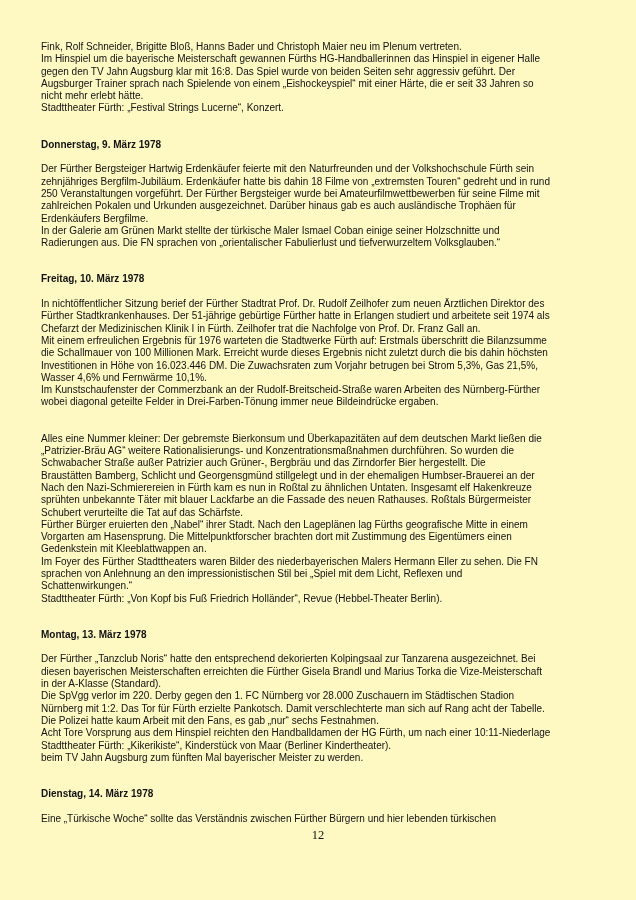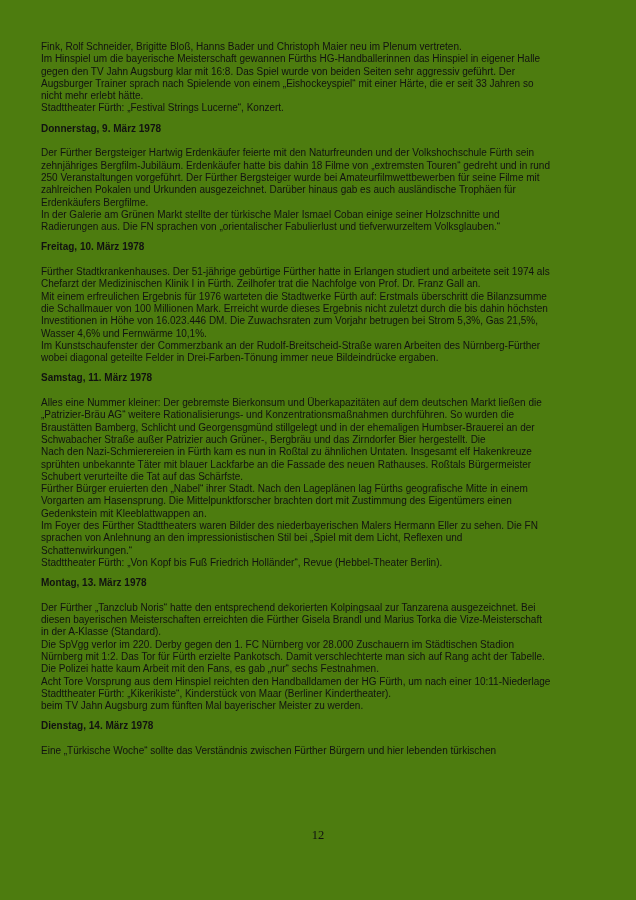--- a/index.html
+++ b/index.html
@@ -4,35 +4,35 @@
 <style>
   html, body {
     margin: 0;
     padding: 0;
     background: #ffffff;
   }
   .page {
     position: relative;
     width: 636px;
     height: 900px;
-    background: #4d7c0f;
+    background: #fef9c3;
     overflow: hidden;
     font-family: "Liberation Sans", sans-serif;
     color: #111111;
   }
   .content {
     position: absolute;
     left: 41px;
     top: 41px;
     width: 564px;
     font-size: 10px;
     line-height: 12.3px;
   }
   .section + .section {
-    margin-top: 8px;
+    margin-top: 24px;
   }
   .heading {
     font-weight: 700;
     white-space: nowrap;
     margin-bottom: 12.3px;
   }
   .line {
     white-space: nowrap;
   }
   .footer {
@@ -65,35 +65,35 @@
         <div class="line">Der Fürther Bergsteiger Hartwig Erdenkäufer feierte mit den Naturfreunden und der Volkshochschule Fürth sein</div>
         <div class="line">zehnjähriges Bergfilm-Jubiläum. Erdenkäufer hatte bis dahin 18 Filme von „extremsten Touren“ gedreht und in rund</div>
         <div class="line">250 Veranstaltungen vorgeführt. Der Fürther Bergsteiger wurde bei Amateurfilmwettbewerben für seine Filme mit</div>
         <div class="line">zahlreichen Pokalen und Urkunden ausgezeichnet. Darüber hinaus gab es auch ausländische Trophäen für</div>
         <div class="line">Erdenkäufers Bergfilme.</div>
         <div class="line">In der Galerie am Grünen Markt stellte der türkische Maler Ismael Coban einige seiner Holzschnitte und</div>
         <div class="line">Radierungen aus. Die FN sprachen von „orientalischer Fabulierlust und tiefverwurzeltem Volksglauben.“</div>
       </section>
       <section class="section">
         <div class="heading">Freitag, 10. März 1978</div>
+        <div class="line">In nichtöffentlicher Sitzung berief der Fürther Stadtrat Prof. Dr. Rudolf Zeilhofer zum neuen Ärztlichen Direktor des</div>
         <div class="line">Fürther Stadtkrankenhauses. Der 51-jährige gebürtige Fürther hatte in Erlangen studiert und arbeitete seit 1974 als</div>
         <div class="line">Chefarzt der Medizinischen Klinik I in Fürth. Zeilhofer trat die Nachfolge von Prof. Dr. Franz Gall an.</div>
         <div class="line">Mit einem erfreulichen Ergebnis für 1976 warteten die Stadtwerke Fürth auf: Erstmals überschritt die Bilanzsumme</div>
         <div class="line">die Schallmauer von 100 Millionen Mark. Erreicht wurde dieses Ergebnis nicht zuletzt durch die bis dahin höchsten</div>
         <div class="line">Investitionen in Höhe von 16.023.446 DM. Die Zuwachsraten zum Vorjahr betrugen bei Strom 5,3%, Gas 21,5%,</div>
         <div class="line">Wasser 4,6% und Fernwärme 10,1%.</div>
         <div class="line">Im Kunstschaufenster der Commerzbank an der Rudolf-Breitscheid-Straße waren Arbeiten des Nürnberg-Fürther</div>
         <div class="line">wobei diagonal geteilte Felder in Drei-Farben-Tönung immer neue Bildeindrücke ergaben.</div>
       </section>
       <section class="section">
-        <div class="heading">Samstag, 11. März 1978</div>
         <div class="line">Alles eine Nummer kleiner: Der gebremste Bierkonsum und Überkapazitäten auf dem deutschen Markt ließen die</div>
         <div class="line">„Patrizier-Bräu AG“ weitere Rationalisierungs- und Konzentrationsmaßnahmen durchführen. So wurden die</div>
+        <div class="line">Schwabacher Straße außer Patrizier auch Grüner-, Bergbräu und das Zirndorfer Bier hergestellt. Die</div>
         <div class="line">Braustätten Bamberg, Schlicht und Georgensgmünd stillgelegt und in der ehemaligen Humbser-Brauerei an der</div>
-        <div class="line">Schwabacher Straße außer Patrizier auch Grüner-, Bergbräu und das Zirndorfer Bier hergestellt. Die</div>
         <div class="line">Nach den Nazi-Schmierereien in Fürth kam es nun in Roßtal zu ähnlichen Untaten. Insgesamt elf Hakenkreuze</div>
         <div class="line">sprühten unbekannte Täter mit blauer Lackfarbe an die Fassade des neuen Rathauses. Roßtals Bürgermeister</div>
         <div class="line">Schubert verurteilte die Tat auf das Schärfste.</div>
         <div class="line">Fürther Bürger eruierten den „Nabel“ ihrer Stadt. Nach den Lageplänen lag Fürths geografische Mitte in einem</div>
         <div class="line">Vorgarten am Hasensprung. Die Mittelpunktforscher brachten dort mit Zustimmung des Eigentümers einen</div>
         <div class="line">Gedenkstein mit Kleeblattwappen an.</div>
         <div class="line">Im Foyer des Fürther Stadttheaters waren Bilder des niederbayerischen Malers Hermann Eller zu sehen. Die FN</div>
         <div class="line">sprachen von Anlehnung an den impressionistischen Stil bei „Spiel mit dem Licht, Reflexen und</div>
         <div class="line">Schattenwirkungen.“</div>
         <div class="line">Stadttheater Fürth: „Von Kopf bis Fuß Friedrich Holländer“, Revue (Hebbel-Theater Berlin).</div>

